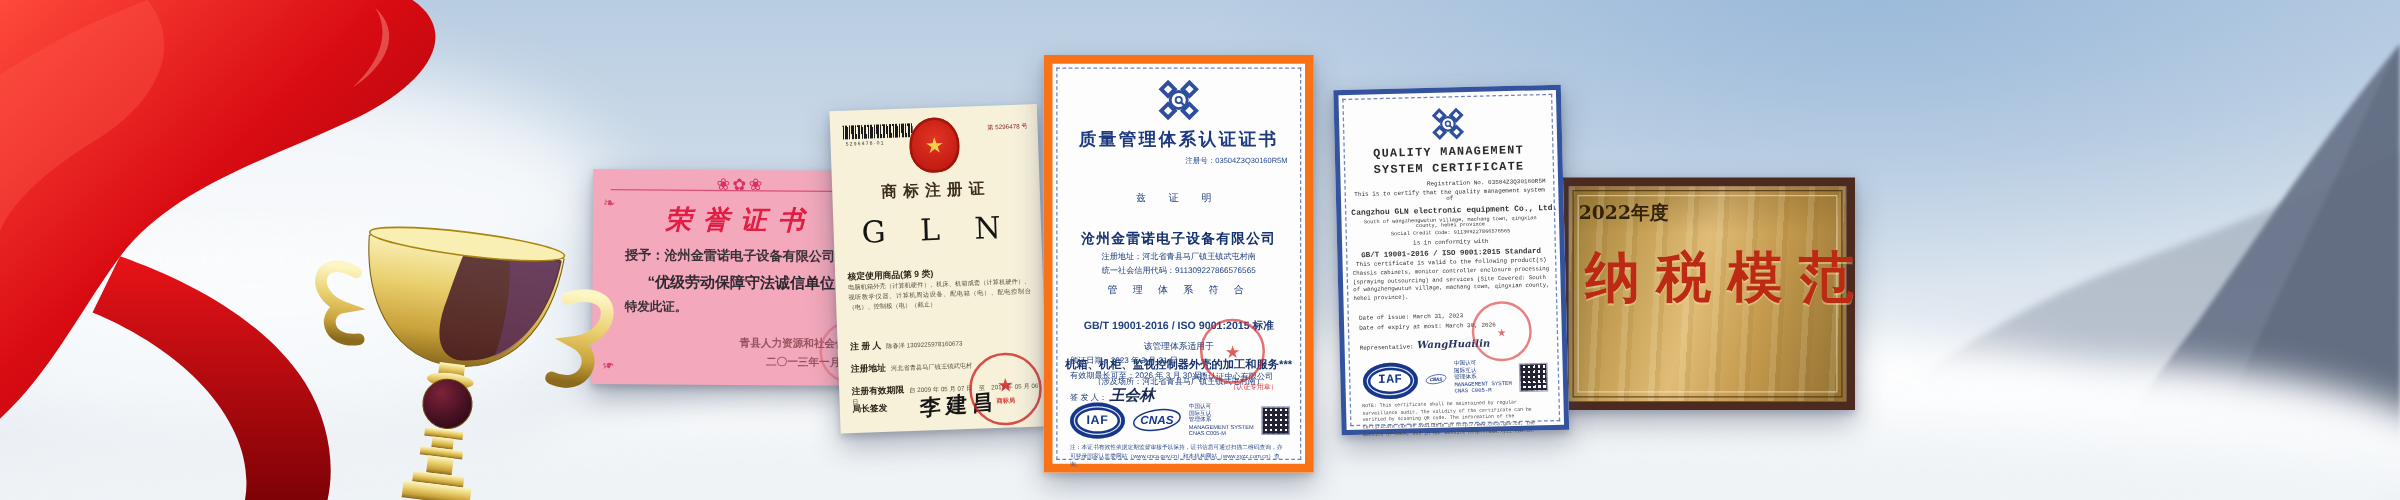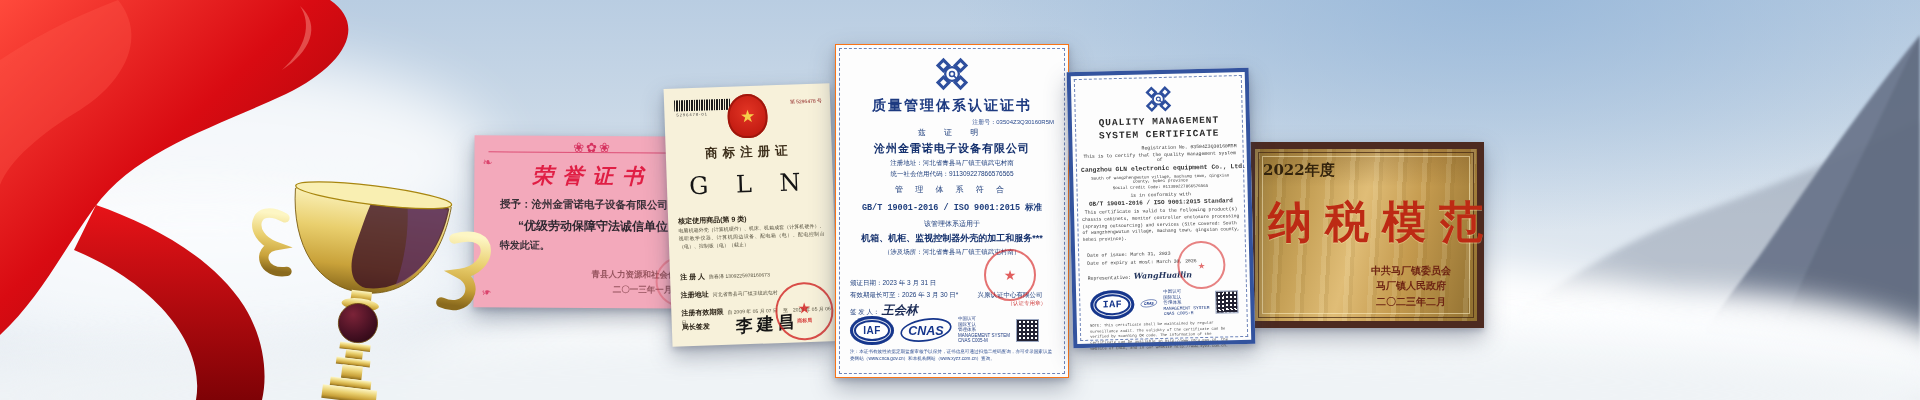--- a/index.html
+++ b/index.html
@@ -50,31 +50,31 @@
   .tm-row{position:absolute;left:4px;font-size:7px;font-weight:bold;color:#2c2418;}
   .tm-row small{font-weight:normal;font-size:5px;color:#55503f;margin-left:4px;}
   .tm-sig{position:absolute;left:58px;bottom:2px;font-family:"DejaVu Serif",serif;font-size:17px;font-weight:bold;
     color:#161616;transform:rotate(-3deg) skewX(-6deg);letter-spacing:4px;}
   .tm-seal{right:-2px;bottom:-4px;width:54px;height:54px;border:2.5px solid rgba(208,32,32,.85);opacity:.92;}
   .tm-seal .star{color:rgba(208,32,32,.9);font-size:15px;}
   .tm-seal .st{color:rgba(208,32,32,.9);font-size:5px;font-weight:bold;}
   
   .iso{background:#fdfdfd;}
   .iso-frame{position:absolute;inset:3px;border:1px dashed rgba(50,82,158,.7);}
-  .iso-cn{left:835px;top:44px;width:234px;height:334px;border:1px solid #f97316;z-index:6;box-sizing:border-box;}
+  .iso-cn{left:835px;top:44px;width:216px;height:334px;border:7px solid #f97316;z-index:6;box-sizing:border-box;}
   .iso-en{left:1070px;top:70px;width:182px;height:276px;border:4px solid #33539e;z-index:6;box-sizing:border-box;transform:rotate(-1.4deg);}
   .iso-c{position:absolute;inset:8px;text-align:center;color:#21407e;}
   .logo{display:block;margin:2px auto 0;}
   .cn-title{font-size:14px;font-weight:bold;letter-spacing:2px;color:#1d3a80;margin-top:4px;}
   .cn-reg{font-size:6px;text-align:right;margin:3px 6px 0 0;color:#2a4a8e;}
-  .cn-certify{font-size:8px;letter-spacing:8px;margin-top:0;}
-  .cn-company{font-size:11px;font-weight:bold;color:#14306e;margin-top:3px;letter-spacing:1px;}
+  .cn-certify{font-size:8px;letter-spacing:8px;margin-top:20px;}
+  .cn-company{font-size:11px;font-weight:bold;color:#14306e;margin-top:19px;letter-spacing:1px;}
   .cn-s{font-size:6.5px;margin-top:2.5px;}
   .cn-conform{font-size:8px;letter-spacing:5px;margin-top:5px;}
-  .cn-standard{font-size:8.5px;font-weight:bold;margin-top:7px;font-family:Liberation Mono, monospace;}
+  .cn-standard{font-size:8.5px;font-weight:bold;margin-top:18px;}
   .cn-scope-i{font-size:7px;margin-top:5px;}
   .cn-scope{font-size:9px;font-weight:bold;margin-top:3px;color:#17336f;}
   .cn-site{font-size:6.5px;margin-top:3px;}
   .cn-dates{position:absolute;left:6px;top:224px;text-align:left;font-size:6.5px;line-height:1.8;}
   .cn-sign{font-size:6.5px;}
   .cn-signname{font-family:"DejaVu Serif",serif;font-style:italic;font-weight:bold;font-size:12px;color:#1a2a55;margin-left:2px;}
   .cn-auth{position:absolute;right:2px;top:238px;width:96px;font-size:6.5px;}
   .cn-seal{right:24px;top:196px;width:48px;height:48px;border:2px solid rgba(214,34,34,.75);opacity:.85;}
   .cn-seal .star{color:rgba(214,34,34,.85);font-size:14px;}
   .cn-sealsub{position:absolute;right:14px;top:247px;font-size:5.5px;color:rgba(200,30,30,.85);}
@@ -358,20 +358,15 @@
       </div>
       <div class="en-note">NOTE: This certificate shall be maintained by regular surveillance audit. The validity of the certificate can be verified by scanning QR code. The information of the certificate can be available in http://www.cnca.gov.cn, the website of CNCA, and in our website http://www.xyzz.com.cn.</div>
     </div>
   </div>
 
   <div class="cert plaque">
     <div class="plaque-in"></div>
     <div class="plaque-in2"></div>
     <div class="pl-year l">2022年度</div>
     <div class="pl-title l">纳税模范</div>
-    <div class="pl-iss">
-      <div class="l">中共马厂镇委员会</div>
-      <div class="l">马厂镇人民政府</div>
-      <div class="l">二〇二三年二月</div>
-    </div>
   </div>
 
 </div>
 
 </body></html>

